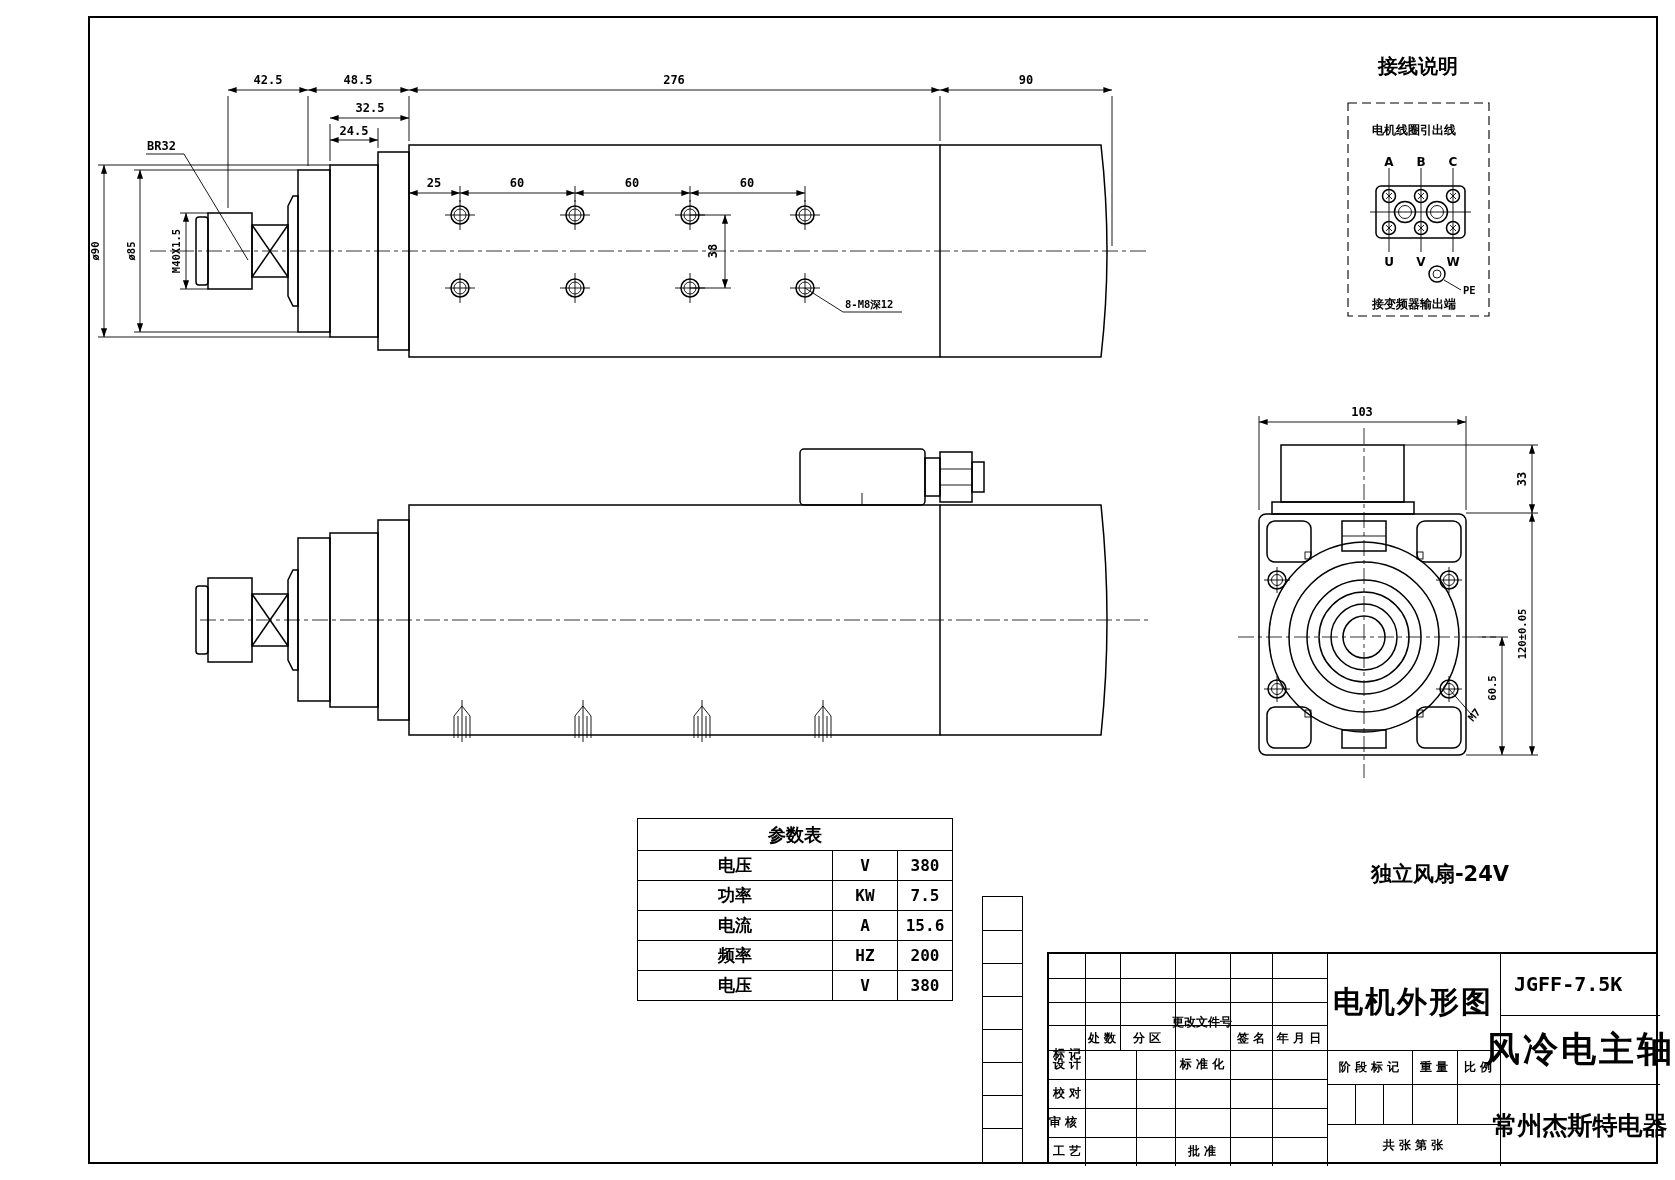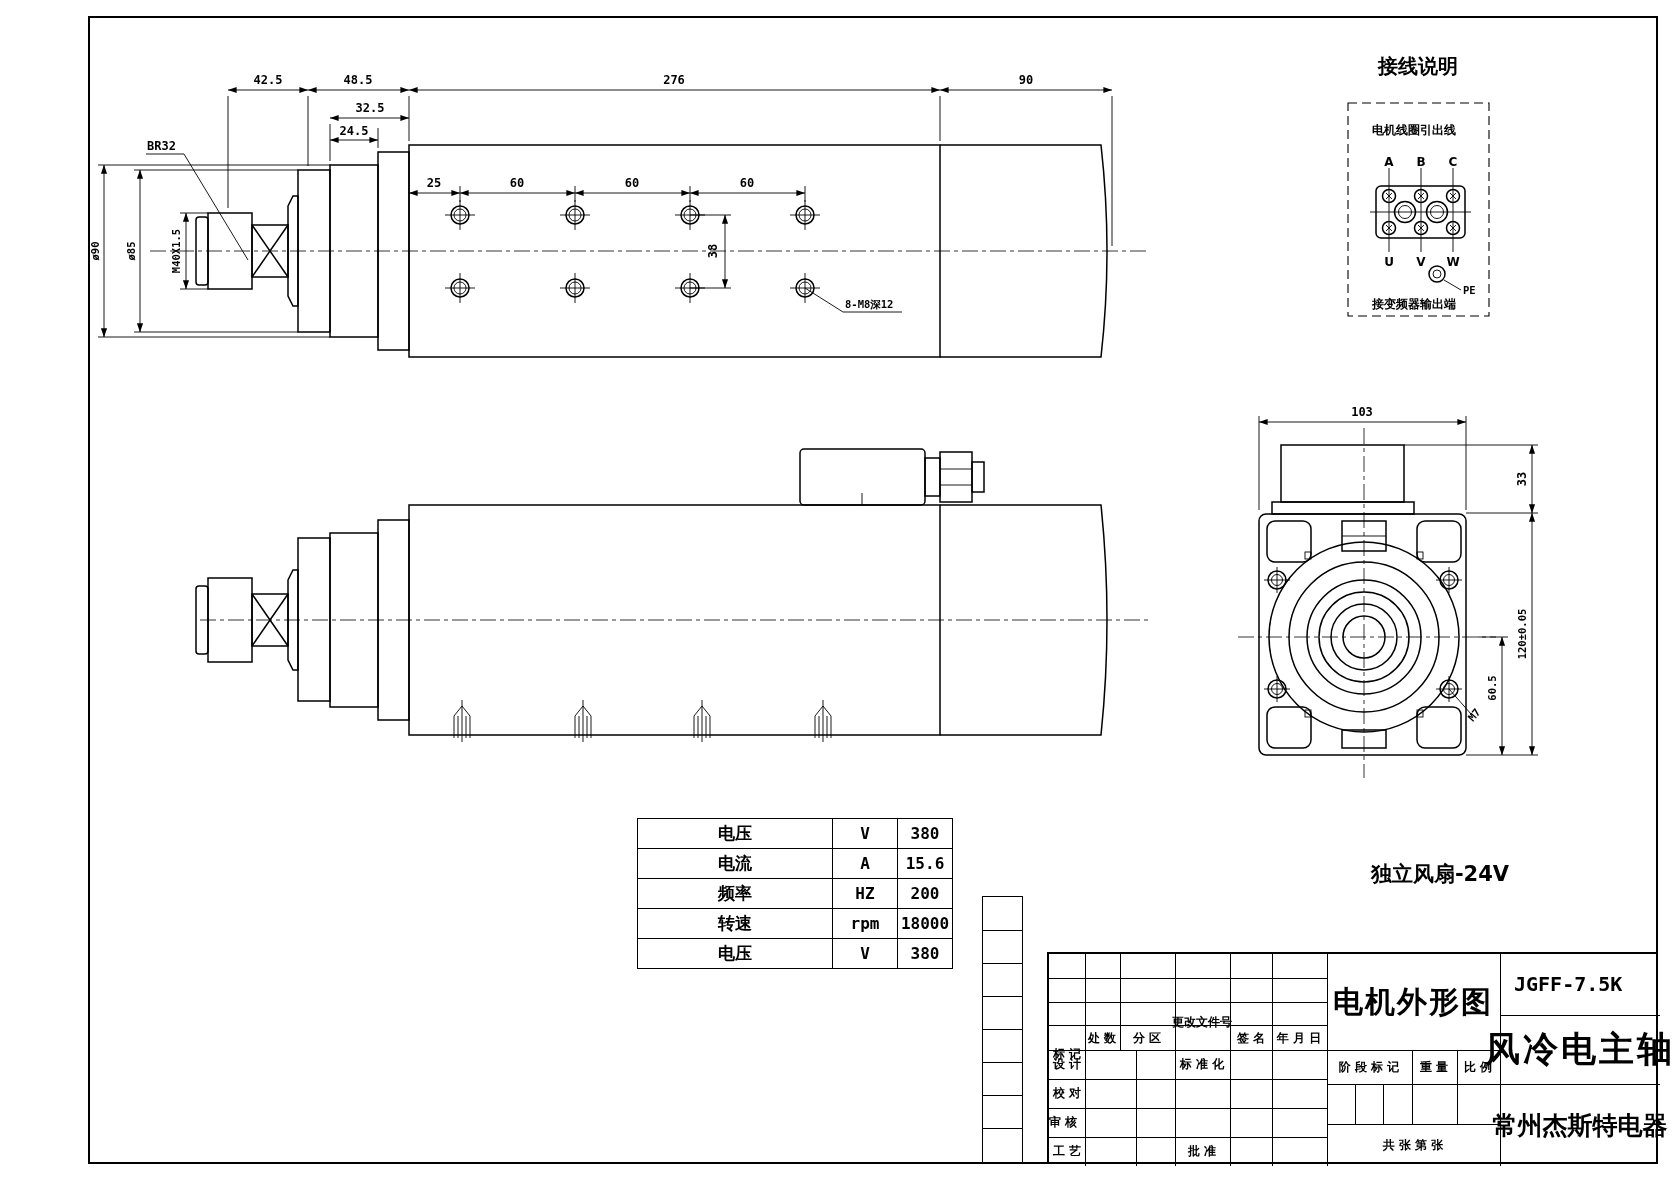--- a/index.html
+++ b/index.html
@@ -340,39 +340,42 @@
     </g>
   </svg>
 
   <table id="ptable">
     <colgroup>
         <col style="width:195px">
         <col style="width:65px">
         <col style="width:55px">
       </colgroup>
     <tbody>
+        <tr>
+          <td class="t" colspan="3">参数表</td>
+        </tr>
     <tr>
           <td>电压</td>
           <td class="v">V</td>
           <td class="v">380</td>
         </tr>
     <tr>
+          <td>功率</td>
+          <td class="v">KW</td>
+          <td class="v">7.5</td>
+        </tr>
+    <tr>
           <td>电流</td>
           <td class="v">A</td>
           <td class="v">15.6</td>
         </tr>
     <tr>
           <td>频率</td>
           <td class="v">HZ</td>
           <td class="v">200</td>
-        </tr>
-    <tr>
-          <td>转速</td>
-          <td class="v">rpm</td>
-          <td class="v">18000</td>
         </tr>
     <tr>
           <td>电压</td>
           <td class="v">V</td>
           <td class="v">380</td>
         </tr>
   </tbody>
     </table>
 
   <div id="strip">

